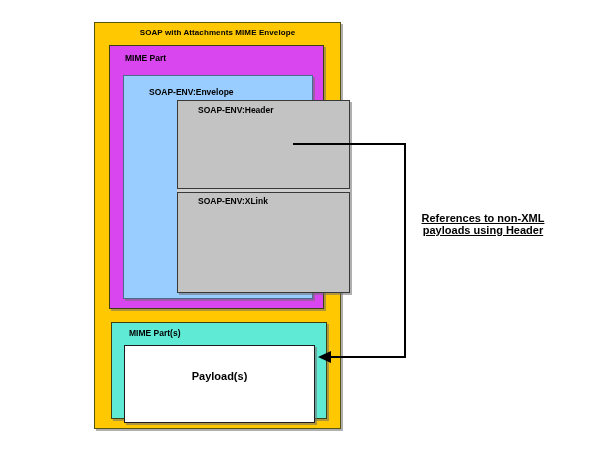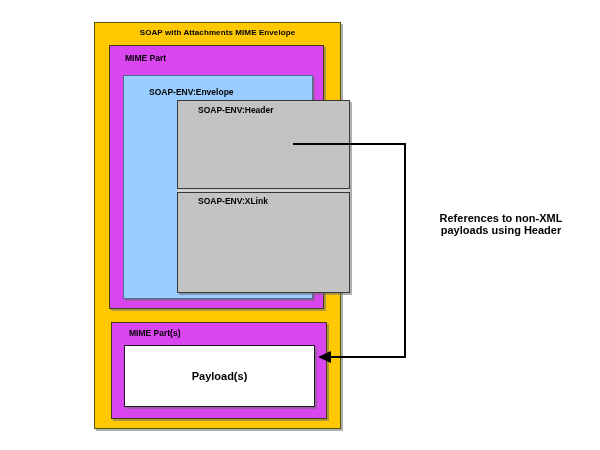--- a/index.html
+++ b/index.html
@@ -47,38 +47,38 @@
   }
 
   .section-divider{
     position:absolute;left:-1px;right:-1px;top:87px;height:3px;
     background:#cfcfcf;border-top:1px solid #383838;border-bottom:1px solid #383838;
   }
   .soap-body-label{position:absolute;left:20px;top:95px;}
 
   .mime-parts{
     left:16px;top:299px;width:216px;height:97px;
-    background:#d946ef;border:1px solid #3f3f12;
+    background:#5eead4;border:1px solid #3f3f12;
   }
   .mime-parts-label{position:absolute;left:17px;top:5px;}
 
   .payloads{
-    left:12px;top:22px;width:191px;height:62px;
+    left:12px;top:22px;width:191px;height:78px;
     background:#ffffff;border:1px solid #1c1c1c;
   }
   .payloads-label{
     position:absolute;left:0;right:0;top:0;bottom:0;
     text-align:center;line-height:60px;font-size:11px;
   }
 
   .arrow-layer{position:absolute;left:0;top:0;width:600px;height:450px;pointer-events:none;}
 
   .annotation{
-    position:absolute;left:420px;top:212px;width:162px;
-    text-align:center;font-size:11px;line-height:12px;
+    position:absolute;left:402px;top:212px;width:162px;
+    text-align:center;font-size:11px;line-height:12px;text-decoration:underline;
   }
 </style>
 </head>
 <body>
 
 <div class="canvas">
 
   <div class="box shadow envelope">
     <div class="envelope-title">SOAP with Attachments MIME Envelope</div>
 

